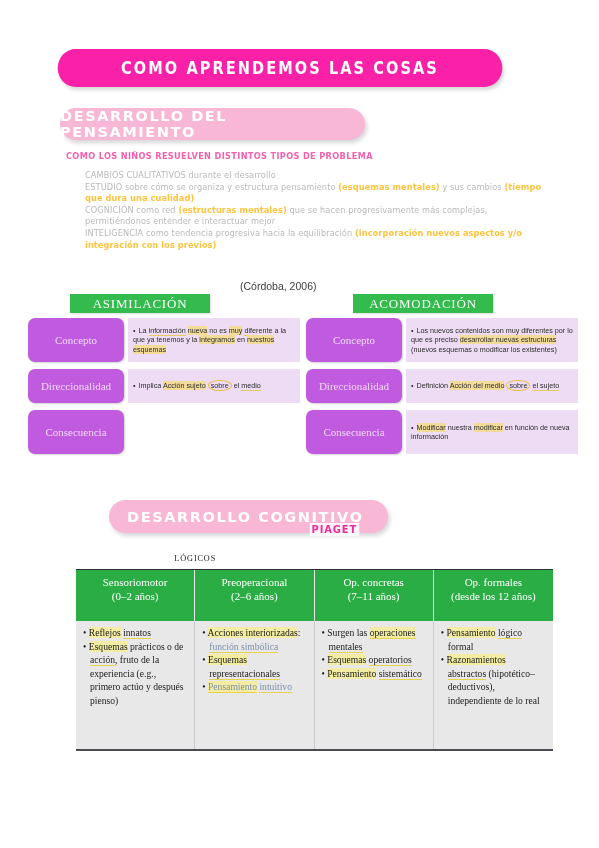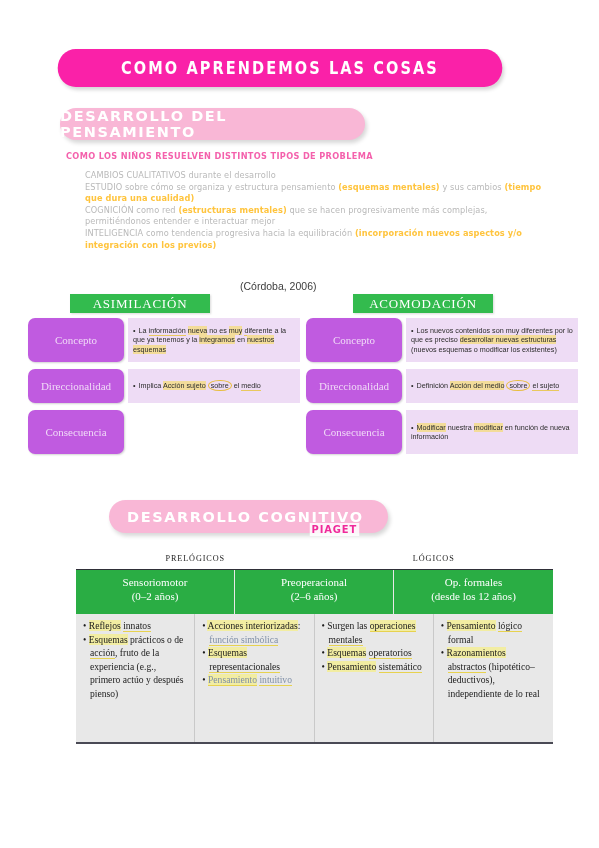--- a/index.html
+++ b/index.html
@@ -188,21 +188,21 @@
     color: #222;
     text-align: center;
     line-height: 20px;
   }
   .sh-pre { flex: 0 0 50%; }
   .sh-log { flex: 0 0 50%; }
 
   #stages-head {
     display: flex;
     background: #2aad44;
-    height: 44px;
+    height: 51px;
   }
   #stages-head .sc {
     flex: 1 1 25%;
     color: #ffffff;
     font-family: "Liberation Serif", serif;
     font-size: 11px;
     text-align: center;
     padding-top: 5px;
     line-height: 14px;
     box-sizing: border-box;
@@ -294,32 +294,35 @@
       <span><span class="bullet">•</span><span class="mark">Modificar</span> nuestra <span class="mark">modificar</span> en función de nueva información</span>
     </div>
   </div>
 </div>
 
 <div class="pill" id="cognitive-banner">DESARROLLO COGNITIVO</div>
 <div id="piaget-tag">PIAGET</div>
 
 <div id="stages">
   <div id="stages-superhead">
-    <div class="sh-pre">PRELÓGICOS</div>
     <div class="sh-log">LÓGICOS</div>
   </div>
 
   <div id="stages-head">
     <div class="sc">
       <div>Sensoriomotor</div>
       <div>(0–2 años)</div>
     </div>
     <div class="sc">
       <div>Preoperacional</div>
       <div>(2–6 años)</div>
+    </div>
+    <div class="sc">
+      <div>Op. concretas</div>
+      <div>(7–11 años)</div>
     </div>
     <div class="sc">
       <div>Op. formales</div>
       <div>(desde los 12 años)</div>
     </div>
   </div>
 
   <div id="stages-body">
     <div class="sc">
       <ul>

